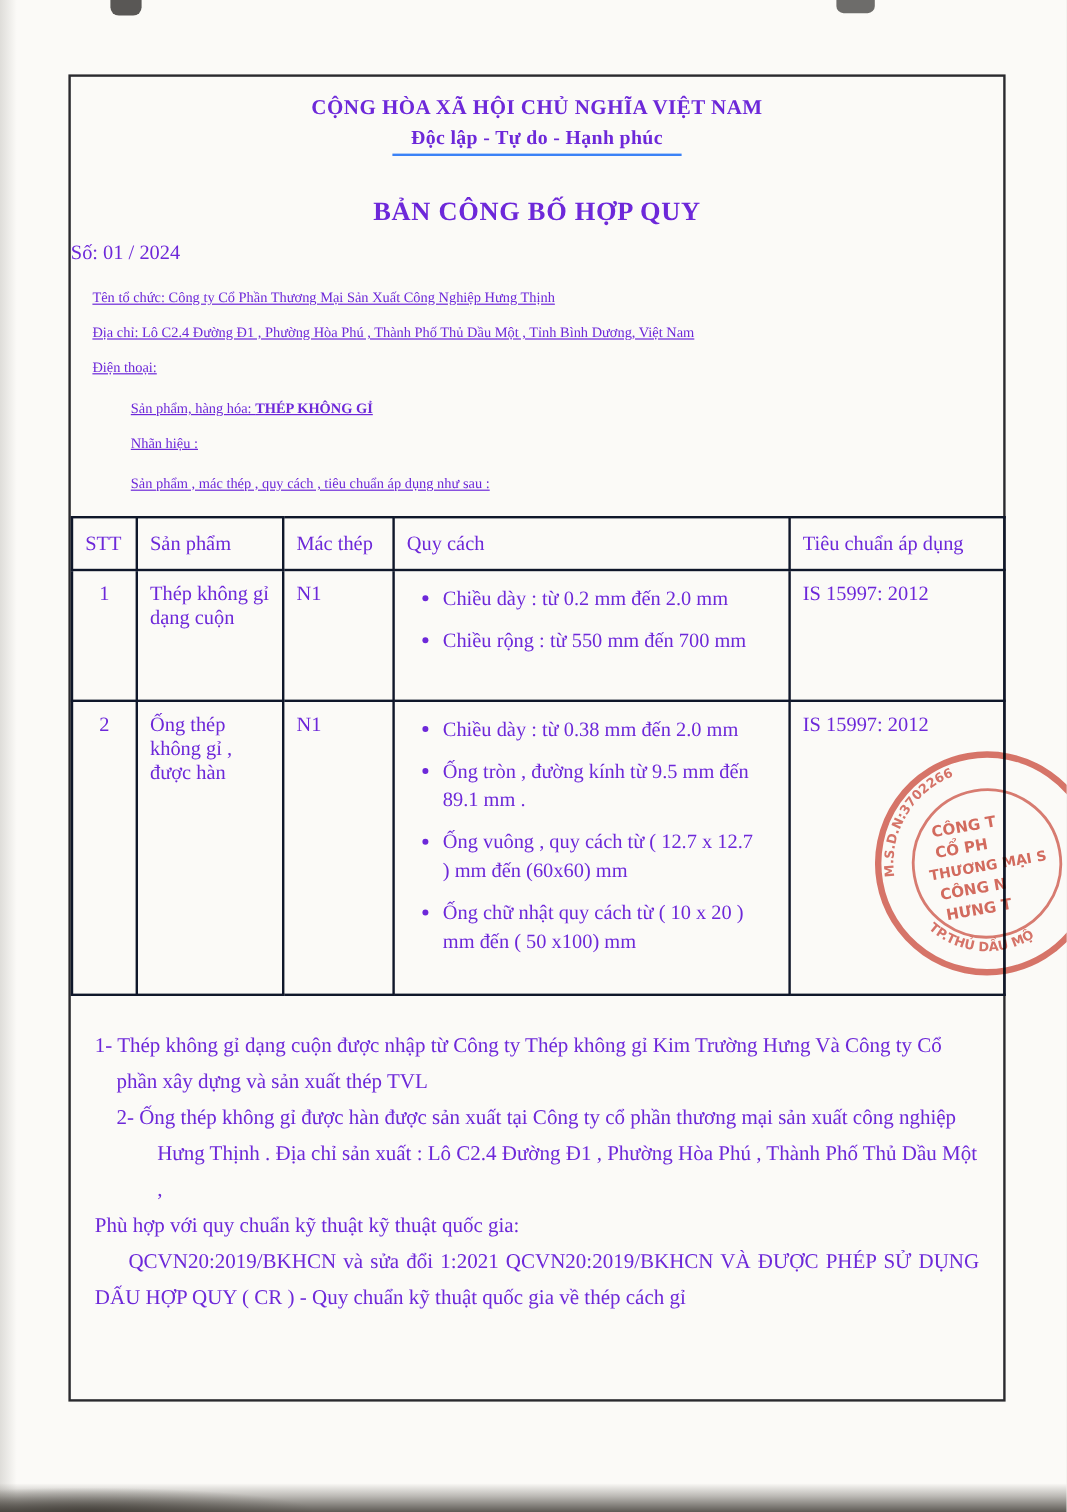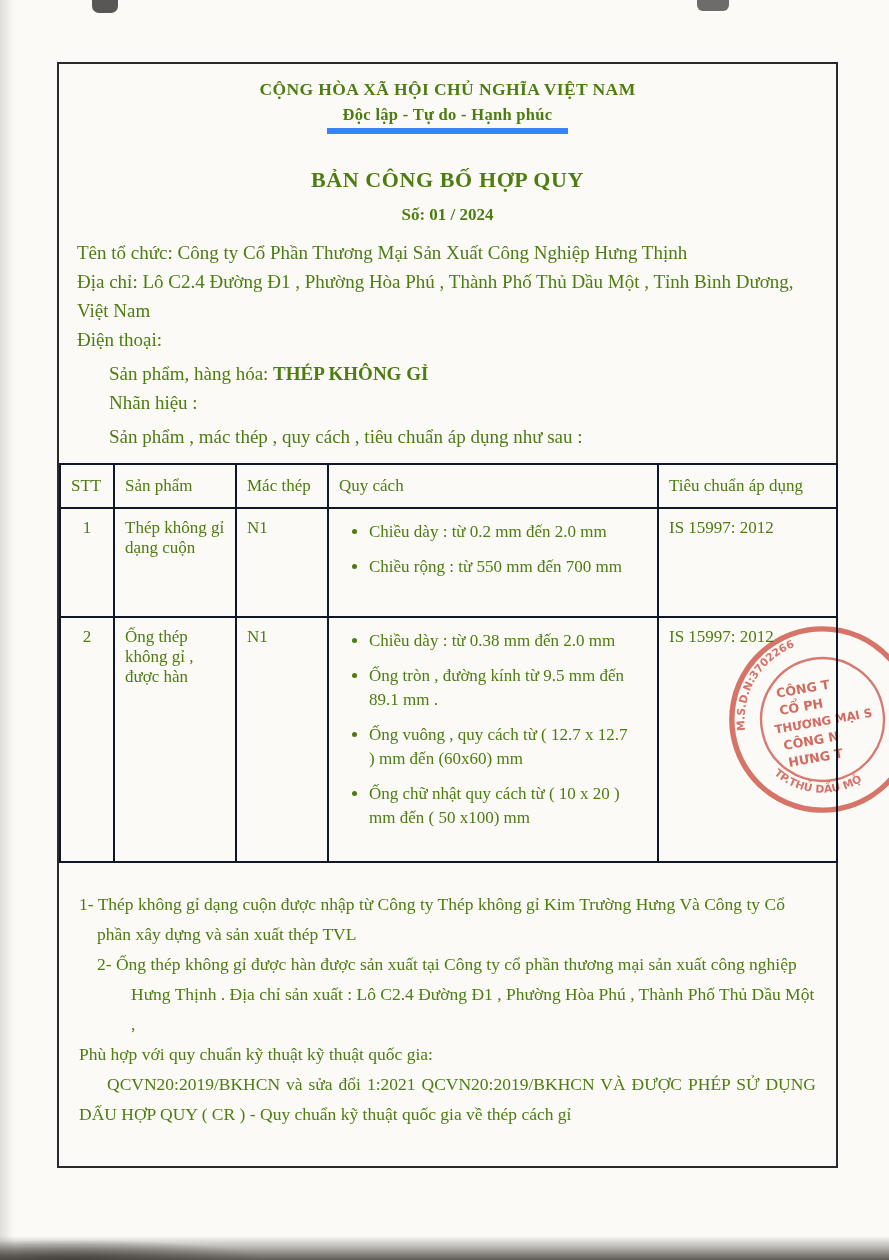--- a/index.html
+++ b/index.html
@@ -1,43 +1,43 @@
 <!DOCTYPE html>
 <html><head>
 <meta charset="utf-8">
 <style>
   html,body{margin:0;padding:0;background:#e8e6e2;}
   .page{
     position:relative;width:889px;height:1260px;margin:0 auto;
     background:#fbfaf7;overflow:hidden;
-    font-family:"Liberation Serif",serif;color:#4d7c0f;
+    font-family:"Liberation Serif",serif;color:#6d28d9;
   }
   
   .art-top-left{position:absolute;left:92px;top:0;width:26px;height:13px;background:#3c3a38;border-radius:0 0 7px 7px;opacity:.85;}
   .art-top-right{position:absolute;left:697px;top:0;width:32px;height:11px;background:#4a4846;border-radius:0 0 6px 6px;opacity:.8;}
   .left-shade{position:absolute;left:0;top:0;width:14px;height:100%;
     background:linear-gradient(to right,rgba(120,118,112,.22),rgba(120,118,112,0));pointer-events:none;}
   .bottom-band{position:absolute;left:0;bottom:0;width:100%;height:24px;
     background:linear-gradient(to bottom,rgba(130,128,122,0) 0%,rgba(110,106,100,.45) 45%,rgba(66,62,56,.85) 100%);}
   .bottom-blob{position:absolute;left:0;bottom:0;width:260px;height:20px;
     background:radial-gradient(ellipse at 28% 100%,rgba(55,52,46,.9),rgba(55,52,46,0) 72%);}
 
   
   .frame{
     position:absolute;left:57px;top:62px;width:777px;height:1088px;
     border:2px solid #2a2a2e;padding-top:14px;box-sizing:content-box;
   }
   .country{ text-align:center;font-weight:bold;font-size:17.5px;letter-spacing:.4px;line-height:22px;}
   .motto{text-align:center;margin-top:5px;}
-  .motto span{display:inline-block;font-weight:bold;font-size:16.5px;border-bottom:6px solid #3b82f6;padding:0 16px 3px;letter-spacing:.3px;}
+  .motto span{display:inline-block;font-weight:bold;font-size:16.5px;border-bottom:2px solid #3b82f6;padding:0 16px 3px;letter-spacing:.3px;}
 
   .doc-title{text-align:center;font-weight:bold;font-size:22px;margin-top:32px;letter-spacing:.6px;line-height:28px;}
-  .doc-number{text-align:center;font-size:17px;margin-top:10px;line-height:22px;font-weight:bold;}
+  .doc-number{font-size:17px;margin-top:10px;line-height:22px;}
 
-  .info{margin:12px 16px 0 18px;font-size:19px;line-height:29px;}
+  .info{margin:12px 16px 0 18px;font-size:12px;line-height:29px;text-decoration:underline;}
   .info p{margin:0;}
   .info p.gap{margin-top:5px;}
   .info p.ind{padding-left:8px;margin-left:24px;}
   .info b{font-weight:bold;}
 
   table.spec{border-collapse:collapse;table-layout:fixed;width:777px;margin-top:12px;font-size:17px;}
   table.spec th,table.spec td{border:2px solid #0f172a;vertical-align:top;padding:9px 10px;box-sizing:border-box;}
   table.spec th{font-weight:normal;text-align:left;padding-top:11px;padding-bottom:11px;}
   .c-stt{width:54px;} .c-sp{width:122px;} .c-mt{width:92px;} .c-qc{width:330px;} .c-tc{width:179px;}
   .td-stt,.th-stt{text-align:center;}

